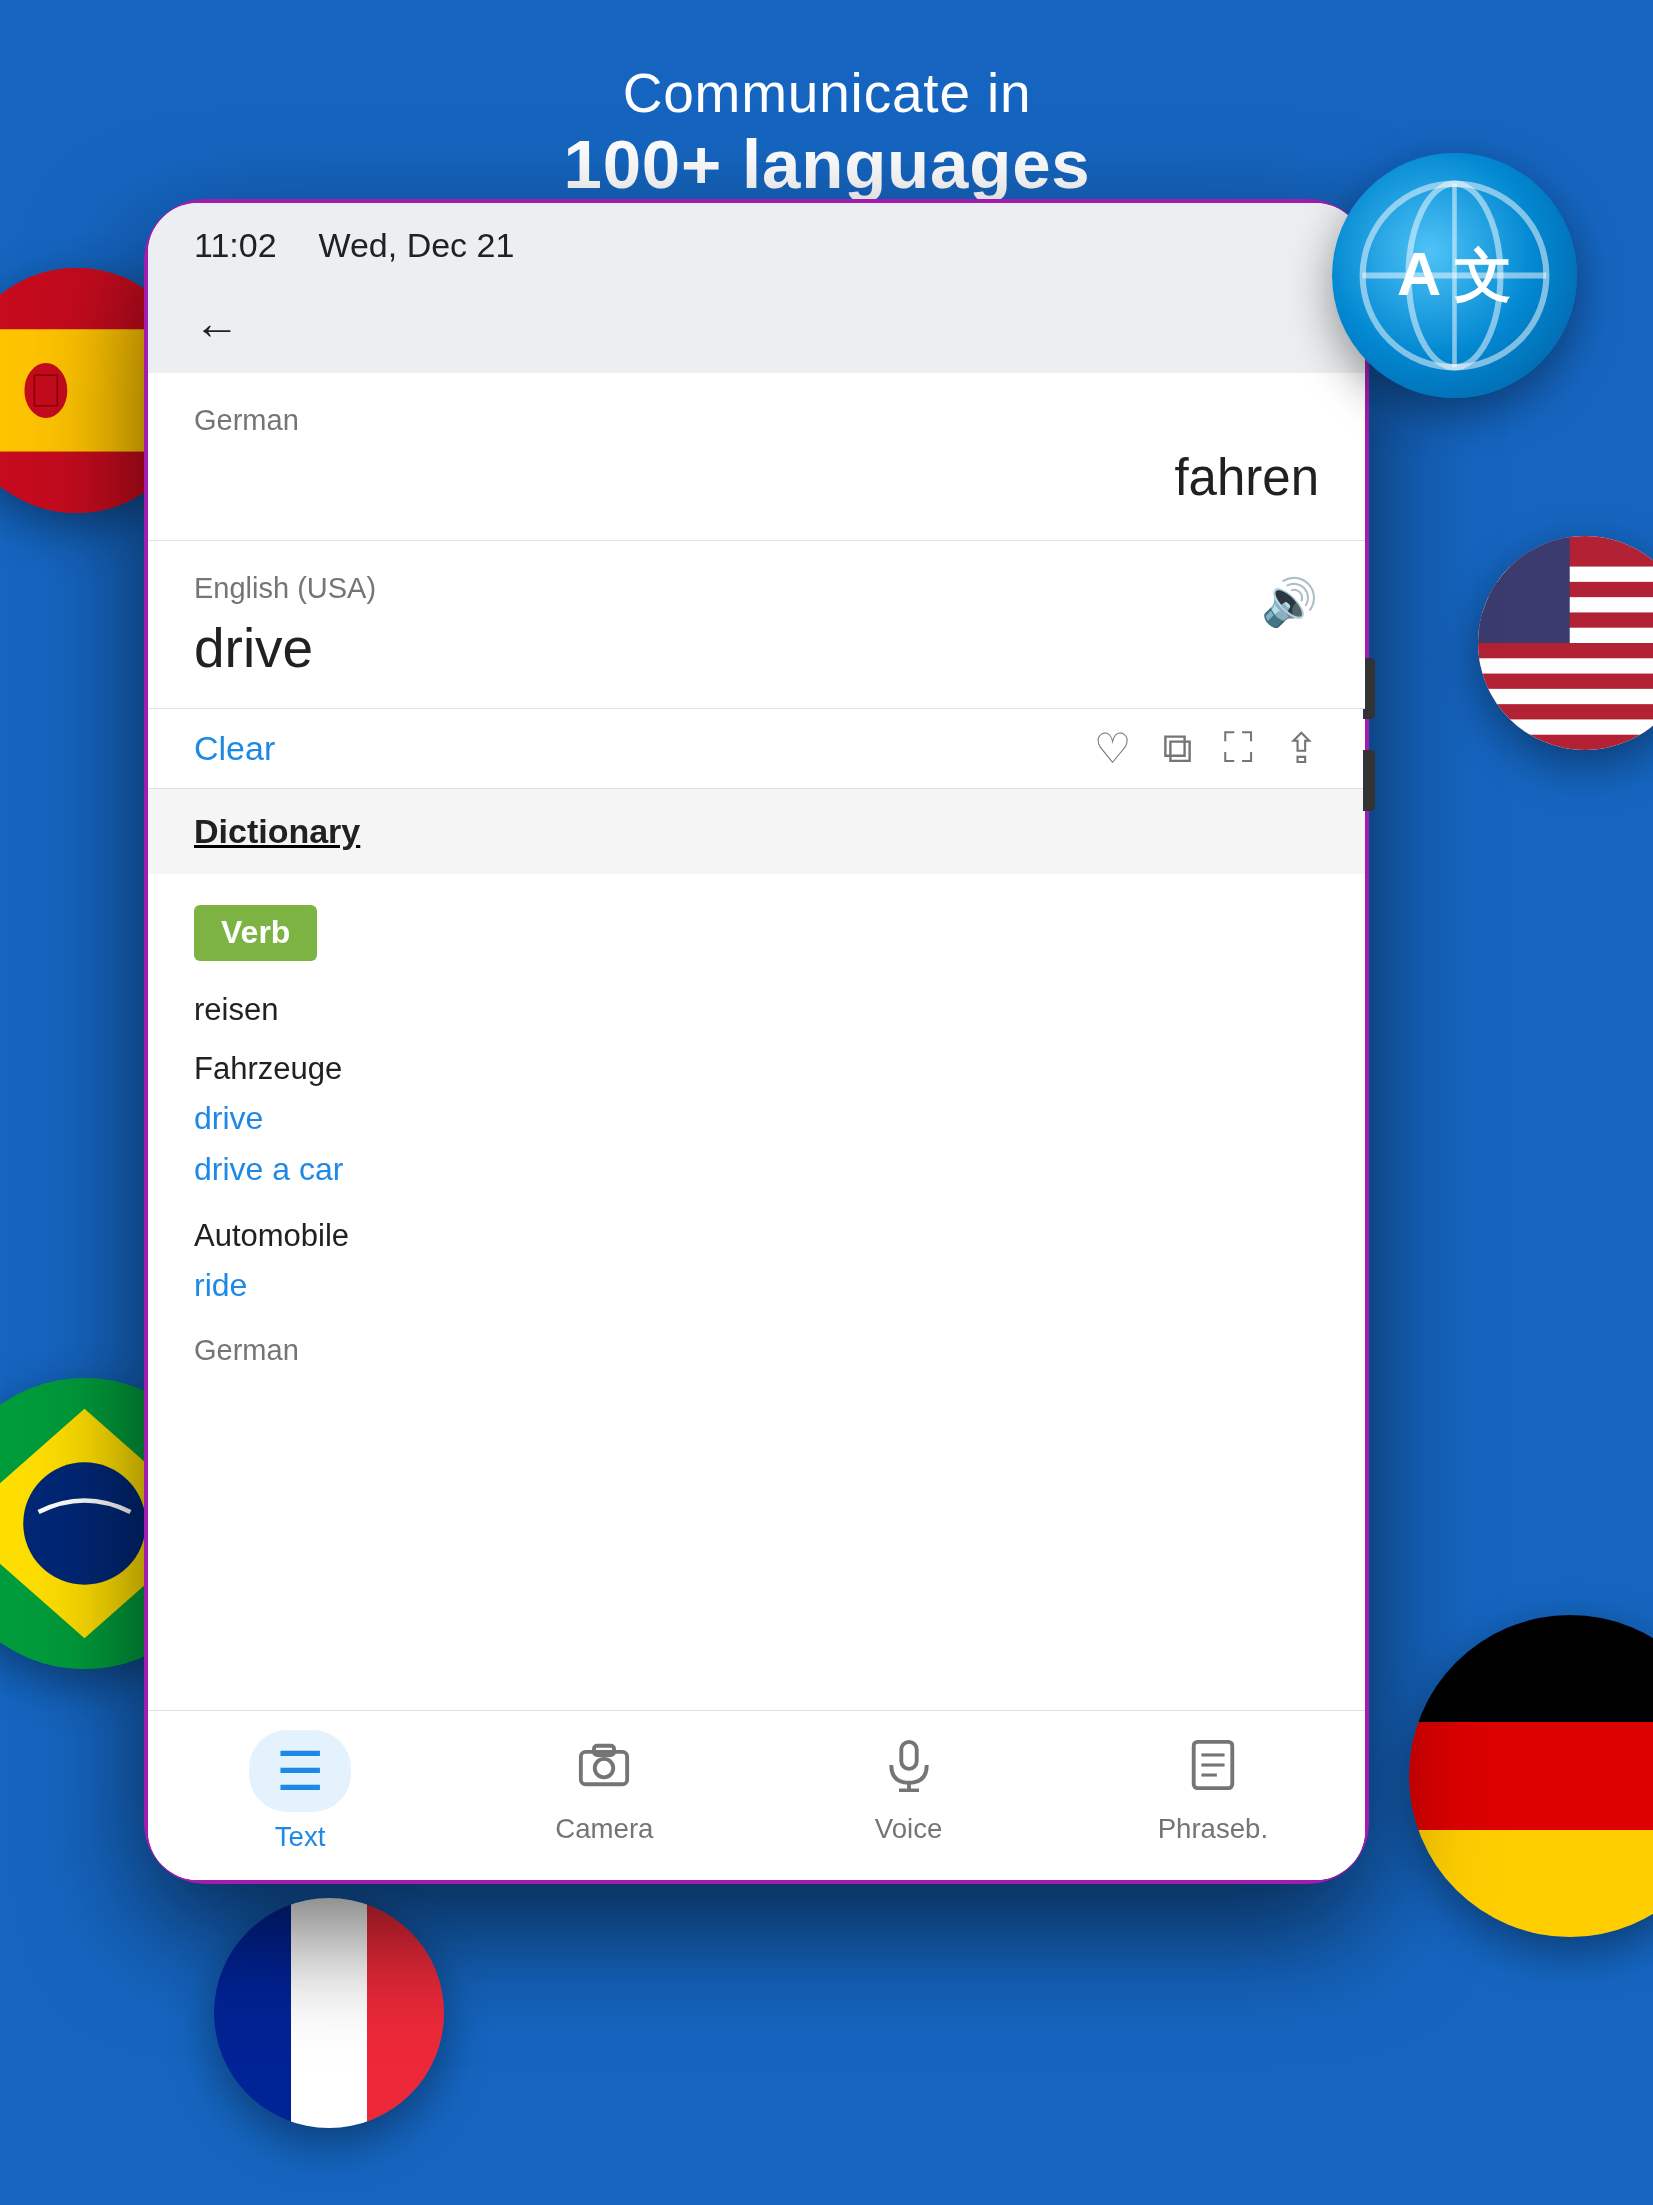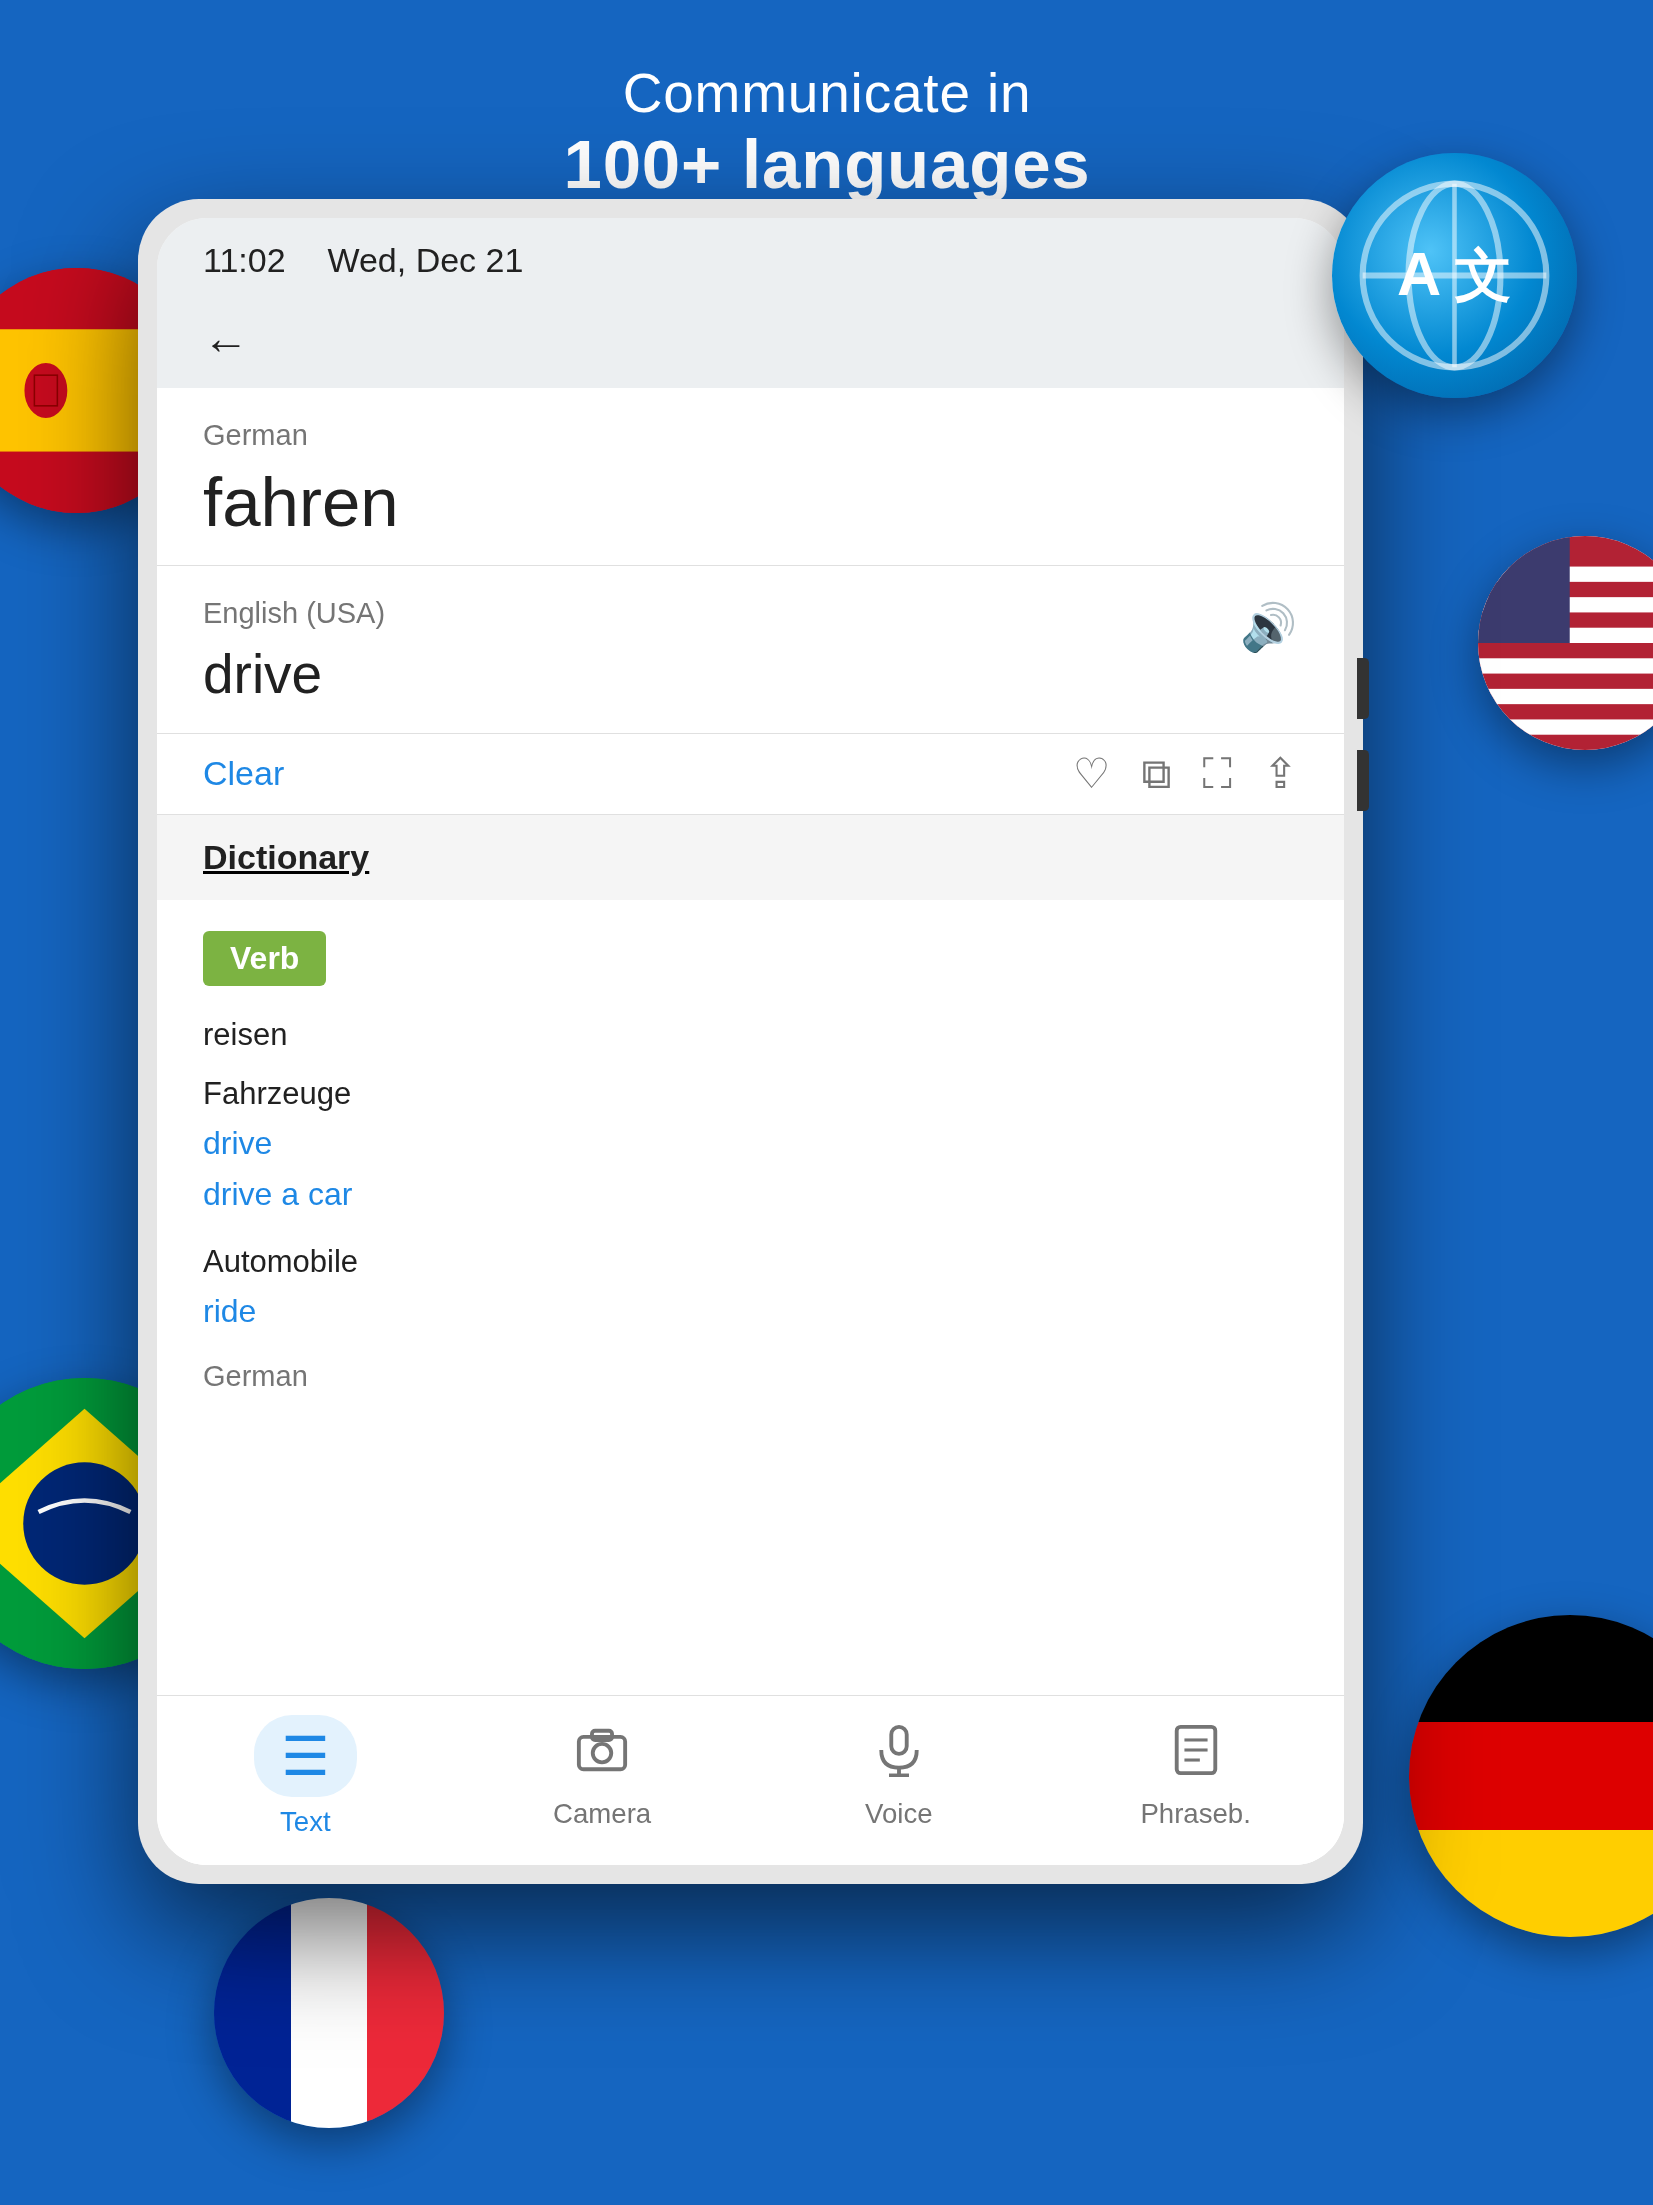--- a/index.html
+++ b/index.html
@@ -140,26 +140,26 @@
       align-items: center;
       justify-content: center;
       box-shadow: 0 15.3px 46px rgba(0,0,0,0.4);
       z-index: 20;
     }
 
     
     .tablet {
       position: absolute;
       top: 199px;
-      left: 138px;
+      left: 144px;
       width: 1225px;
       height: 1685px;
-      background: #e5e5e5;
+      background: #a21caf;
       border-radius: 61px;
-      padding: 19px;
+      padding: 4px;
       box-shadow: 0 46px 115px rgba(0,0,0,0.6);
       z-index: 10;
     }
     .tablet-screen {
       width: 100%;
       height: 100%;
       background: #f5f5f5;
       border-radius: 50px;
       overflow: hidden;
       display: flex;
@@ -214,23 +214,24 @@
       padding: 31px 46px 23px;
       border-bottom: 0.8px solid #e0e0e0;
       min-height: 168px;
     }
     .lang-label {
       font-size: 29px;
       color: #757575;
       margin-bottom: 11.5px;
     }
     .source-text {
-      font-size: 69px;
+      font-size: 51px;
       font-weight: 500;
       color: #212121;
+      text-align: right;
     }
 
     
     .target-section {
       background: white;
       padding: 31px 46px 23px;
       border-bottom: 0.8px solid #e0e0e0;
       min-height: 168px;
       position: relative;
     }

